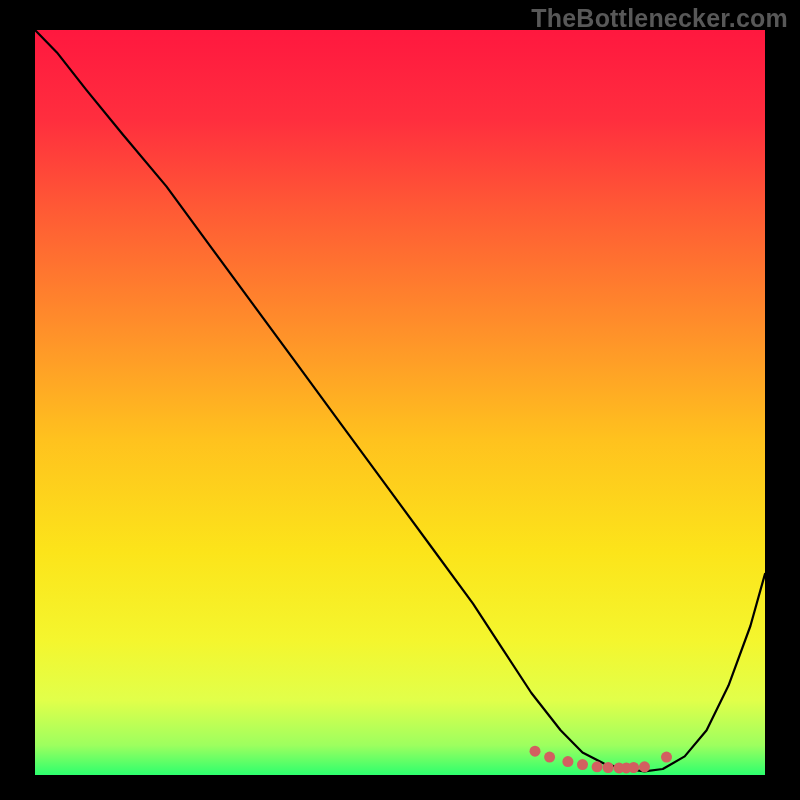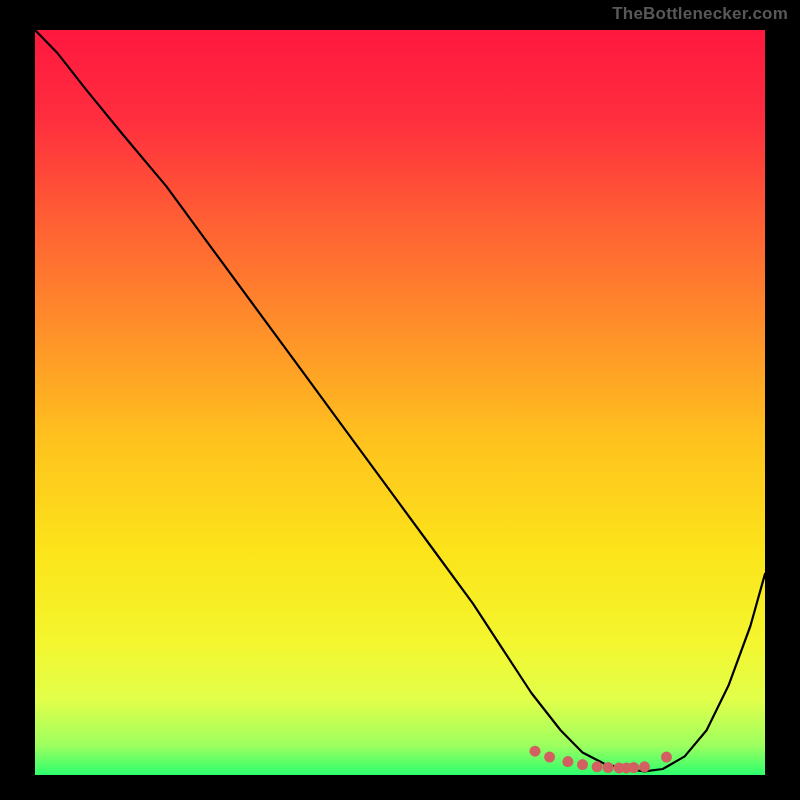--- a/index.html
+++ b/index.html
@@ -14,21 +14,21 @@
     position: relative;
     width: 800px;
     height: 800px;
     background: #000;
   }
   .watermark {
     position: absolute;
     top: 4px;
     right: 12px;
     font-family: Arial, Helvetica, sans-serif;
-    font-size: 17px;
+    font-size: 25px;
     font-weight: 600;
     color: #585858;
     letter-spacing: 0.2px;
   }
   svg {
     position: absolute;
     top: 0;
     left: 0;
   }
   .curve {

